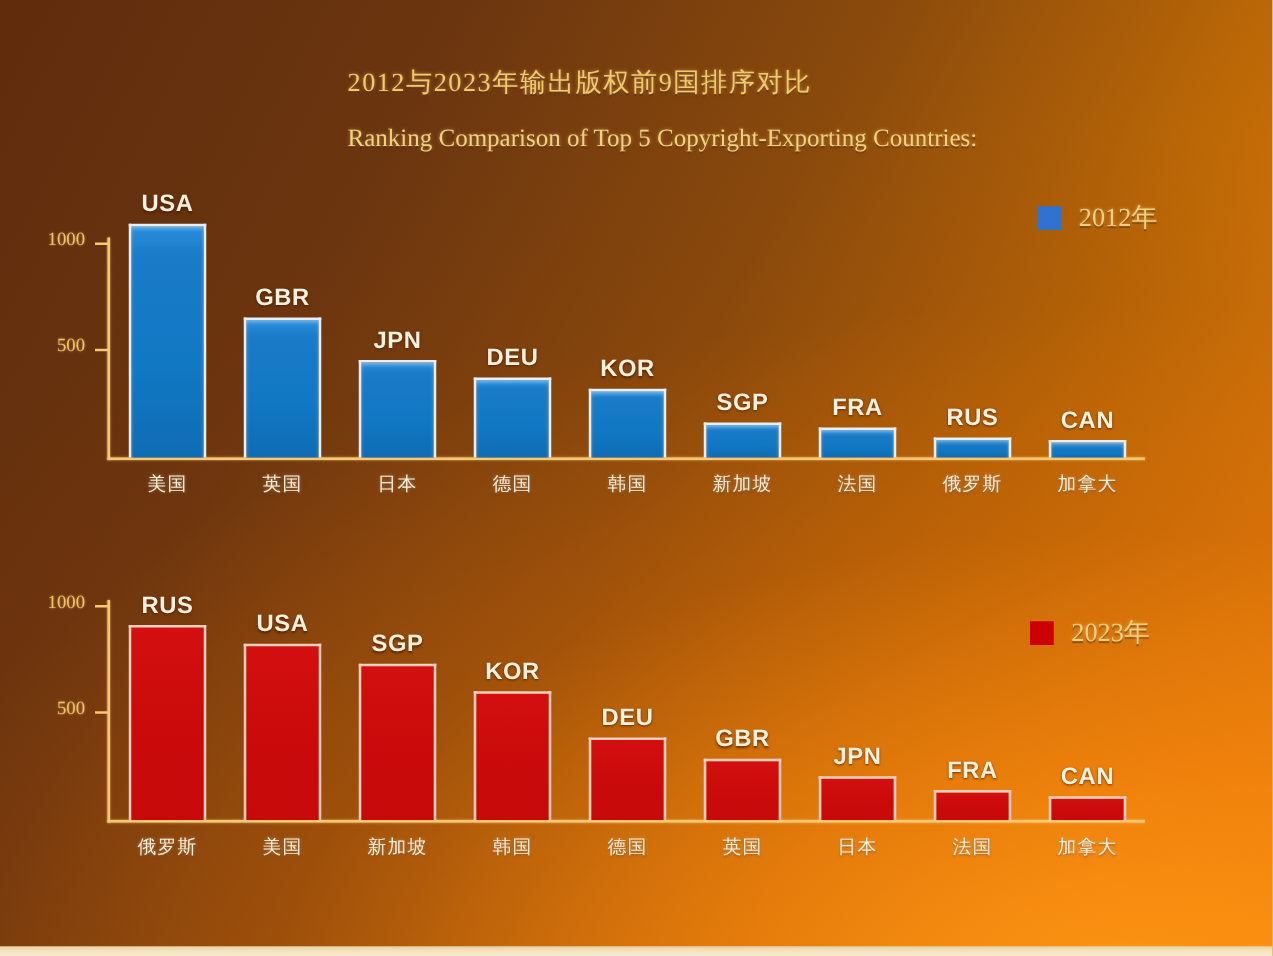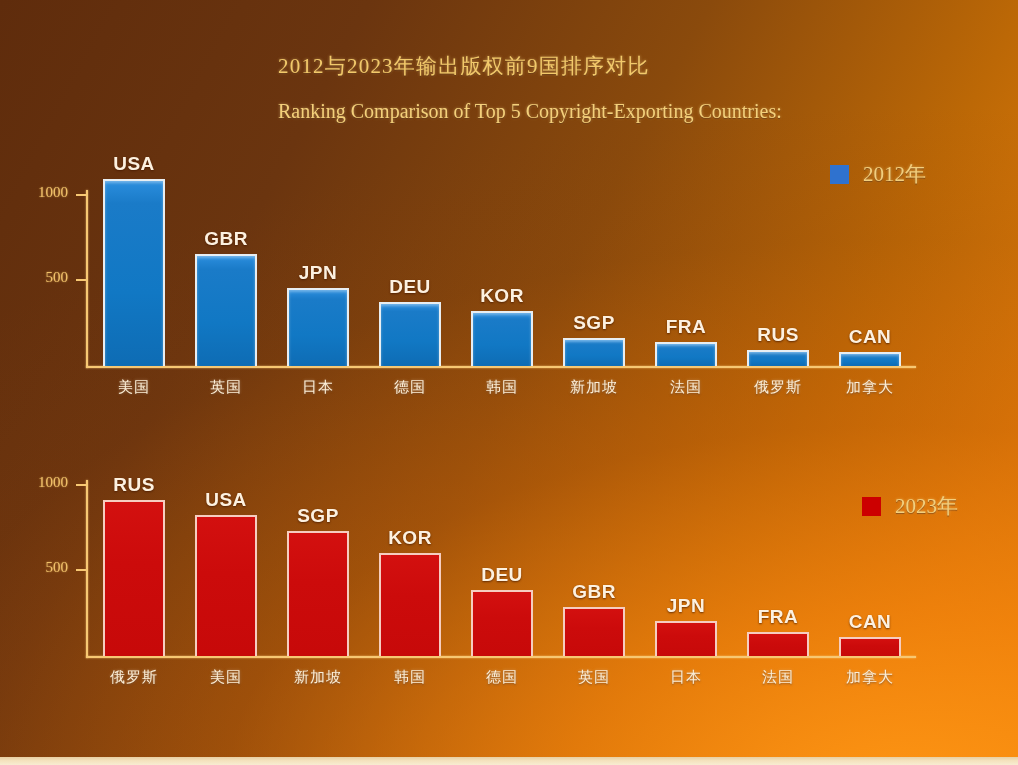--- a/index.html
+++ b/index.html
@@ -175,21 +175,21 @@
   }
 
   
   .legend {
     position: absolute;
     display: flex;
     align-items: center;
     gap: 14px;
   }
   #legend-2012 { left: 830px; top: 160px; }
-  #legend-2023 { left: 862px; top: 492px; }
+  #legend-2023 { left: 824px; top: 492px; }
   .legend-swatch {
     width: 19px;
     height: 19px;
   }
   .sw-blue { background: #2f72cf; }
   .sw-red  { background: #cc0000; }
   .legend-text {
     font-family: "Liberation Serif", serif;
     font-size: 21px;
     color: #f3cf7d;

